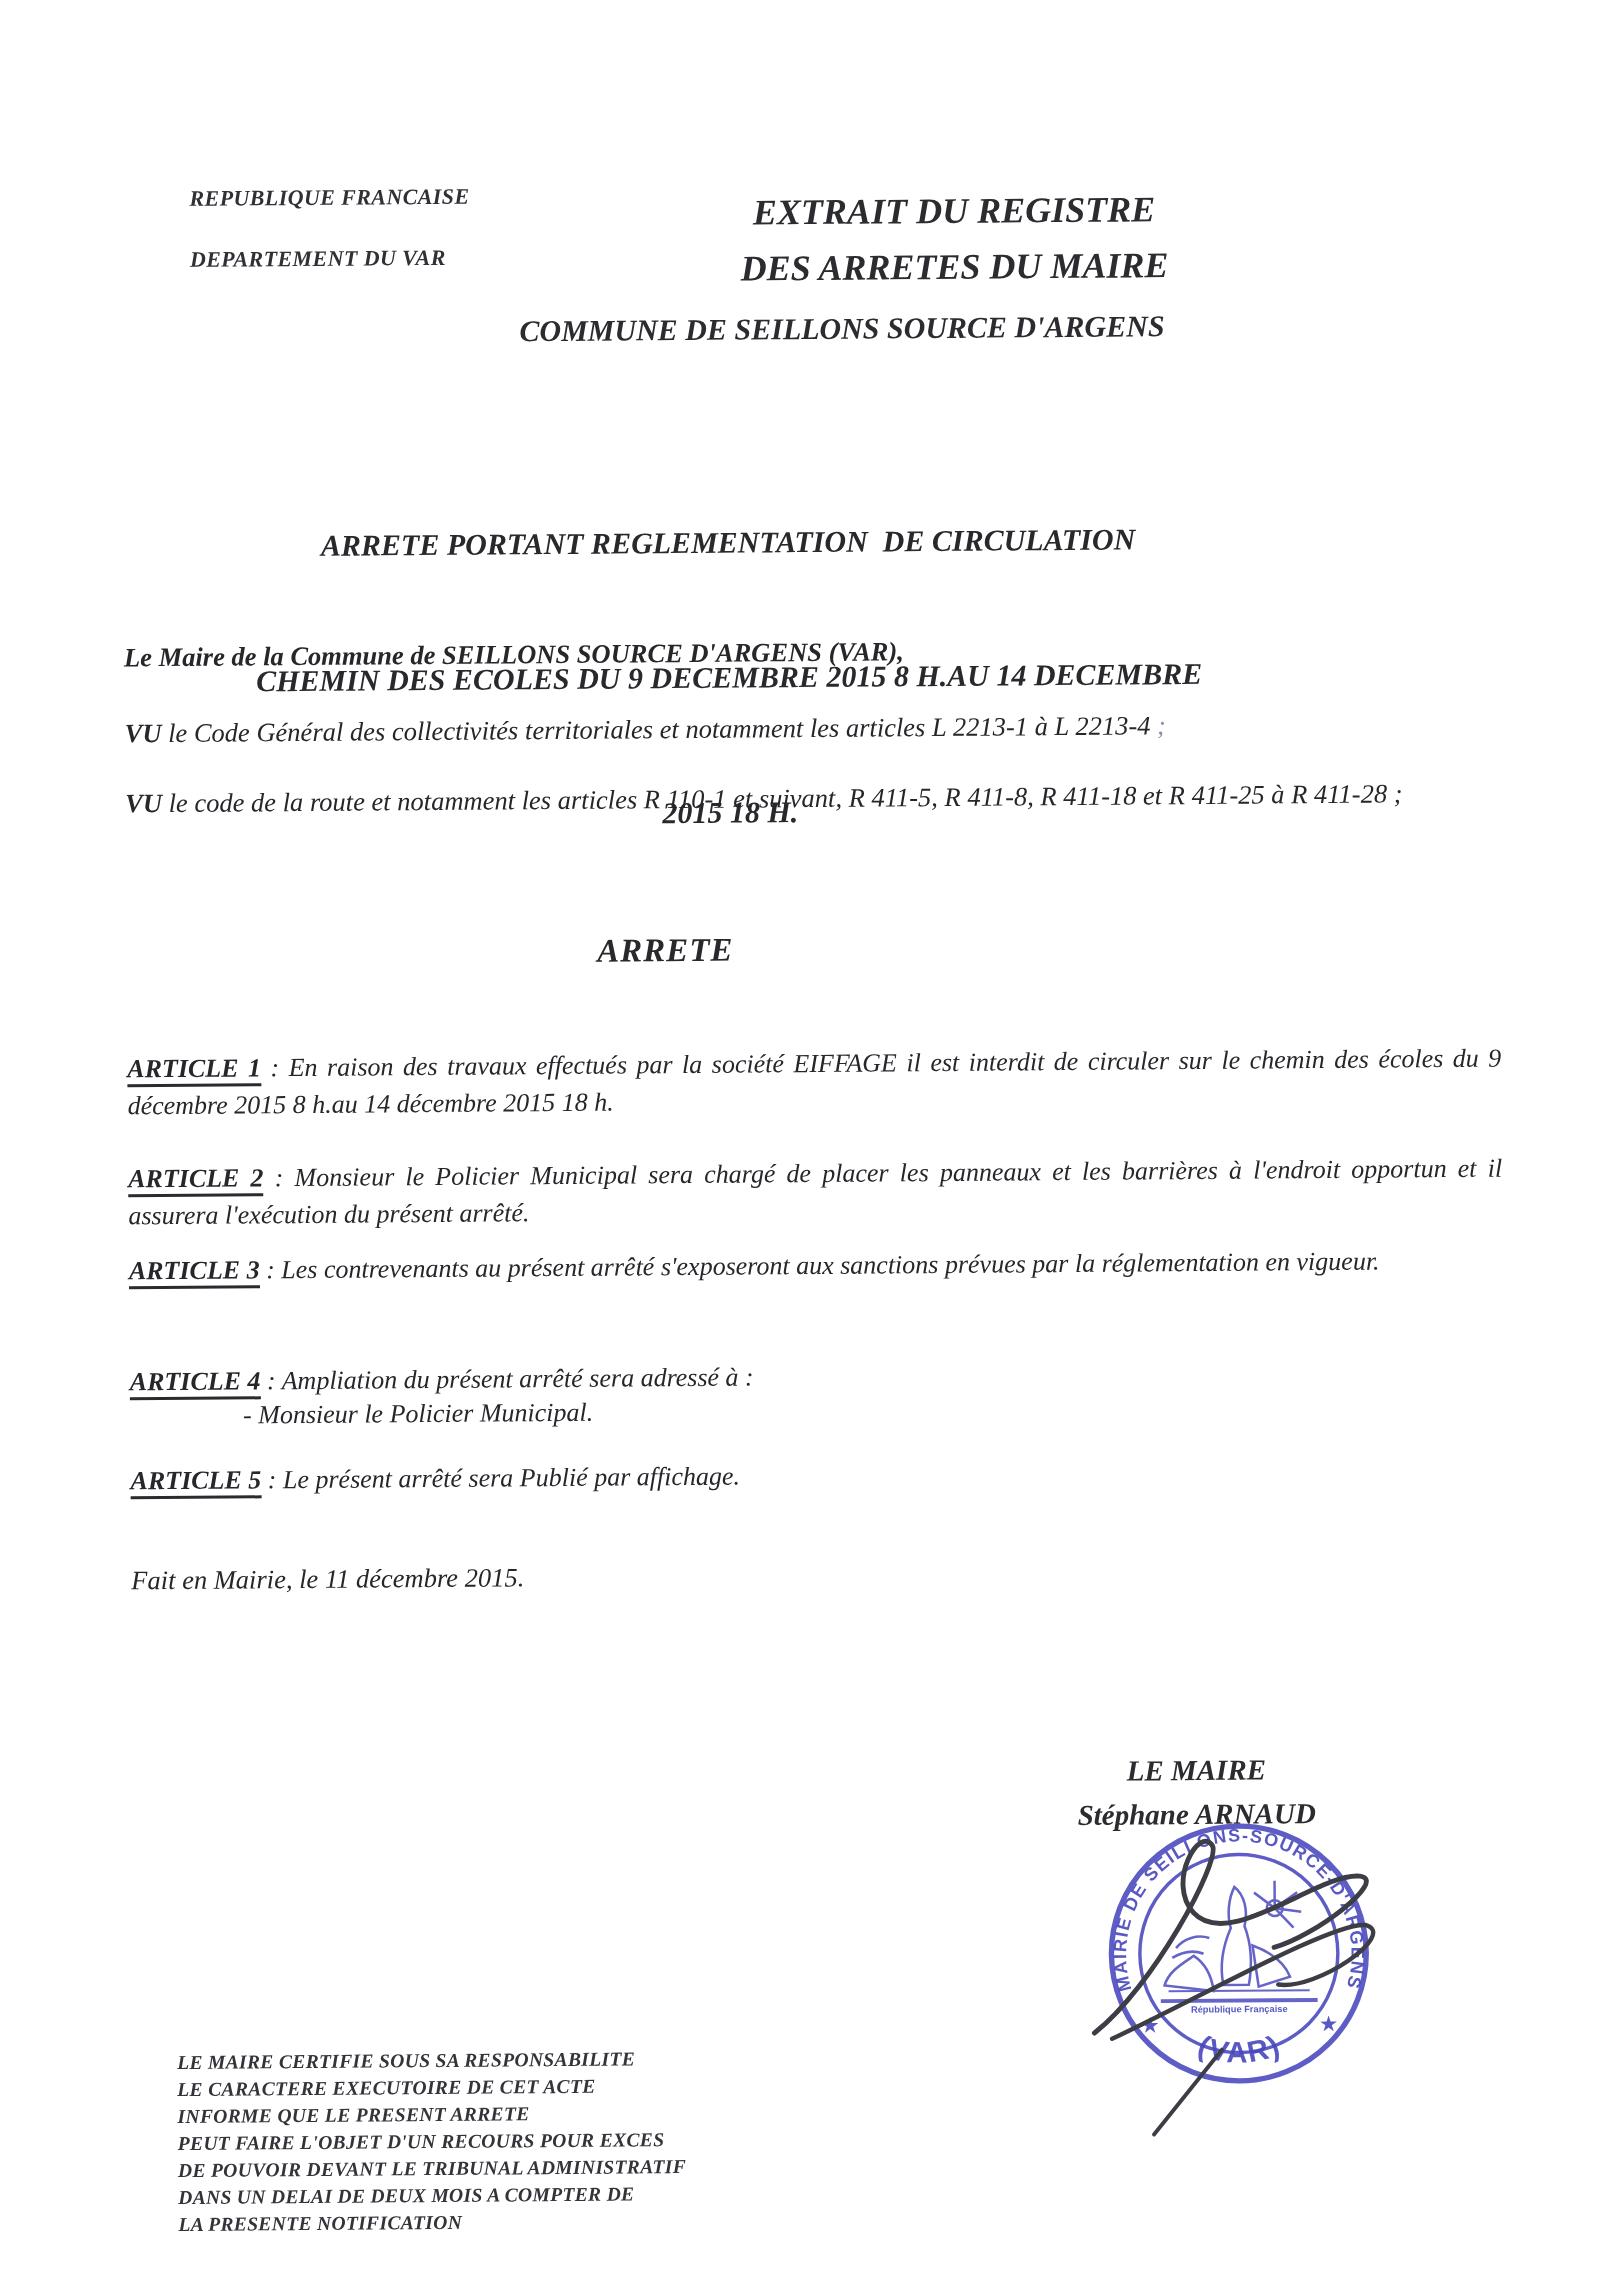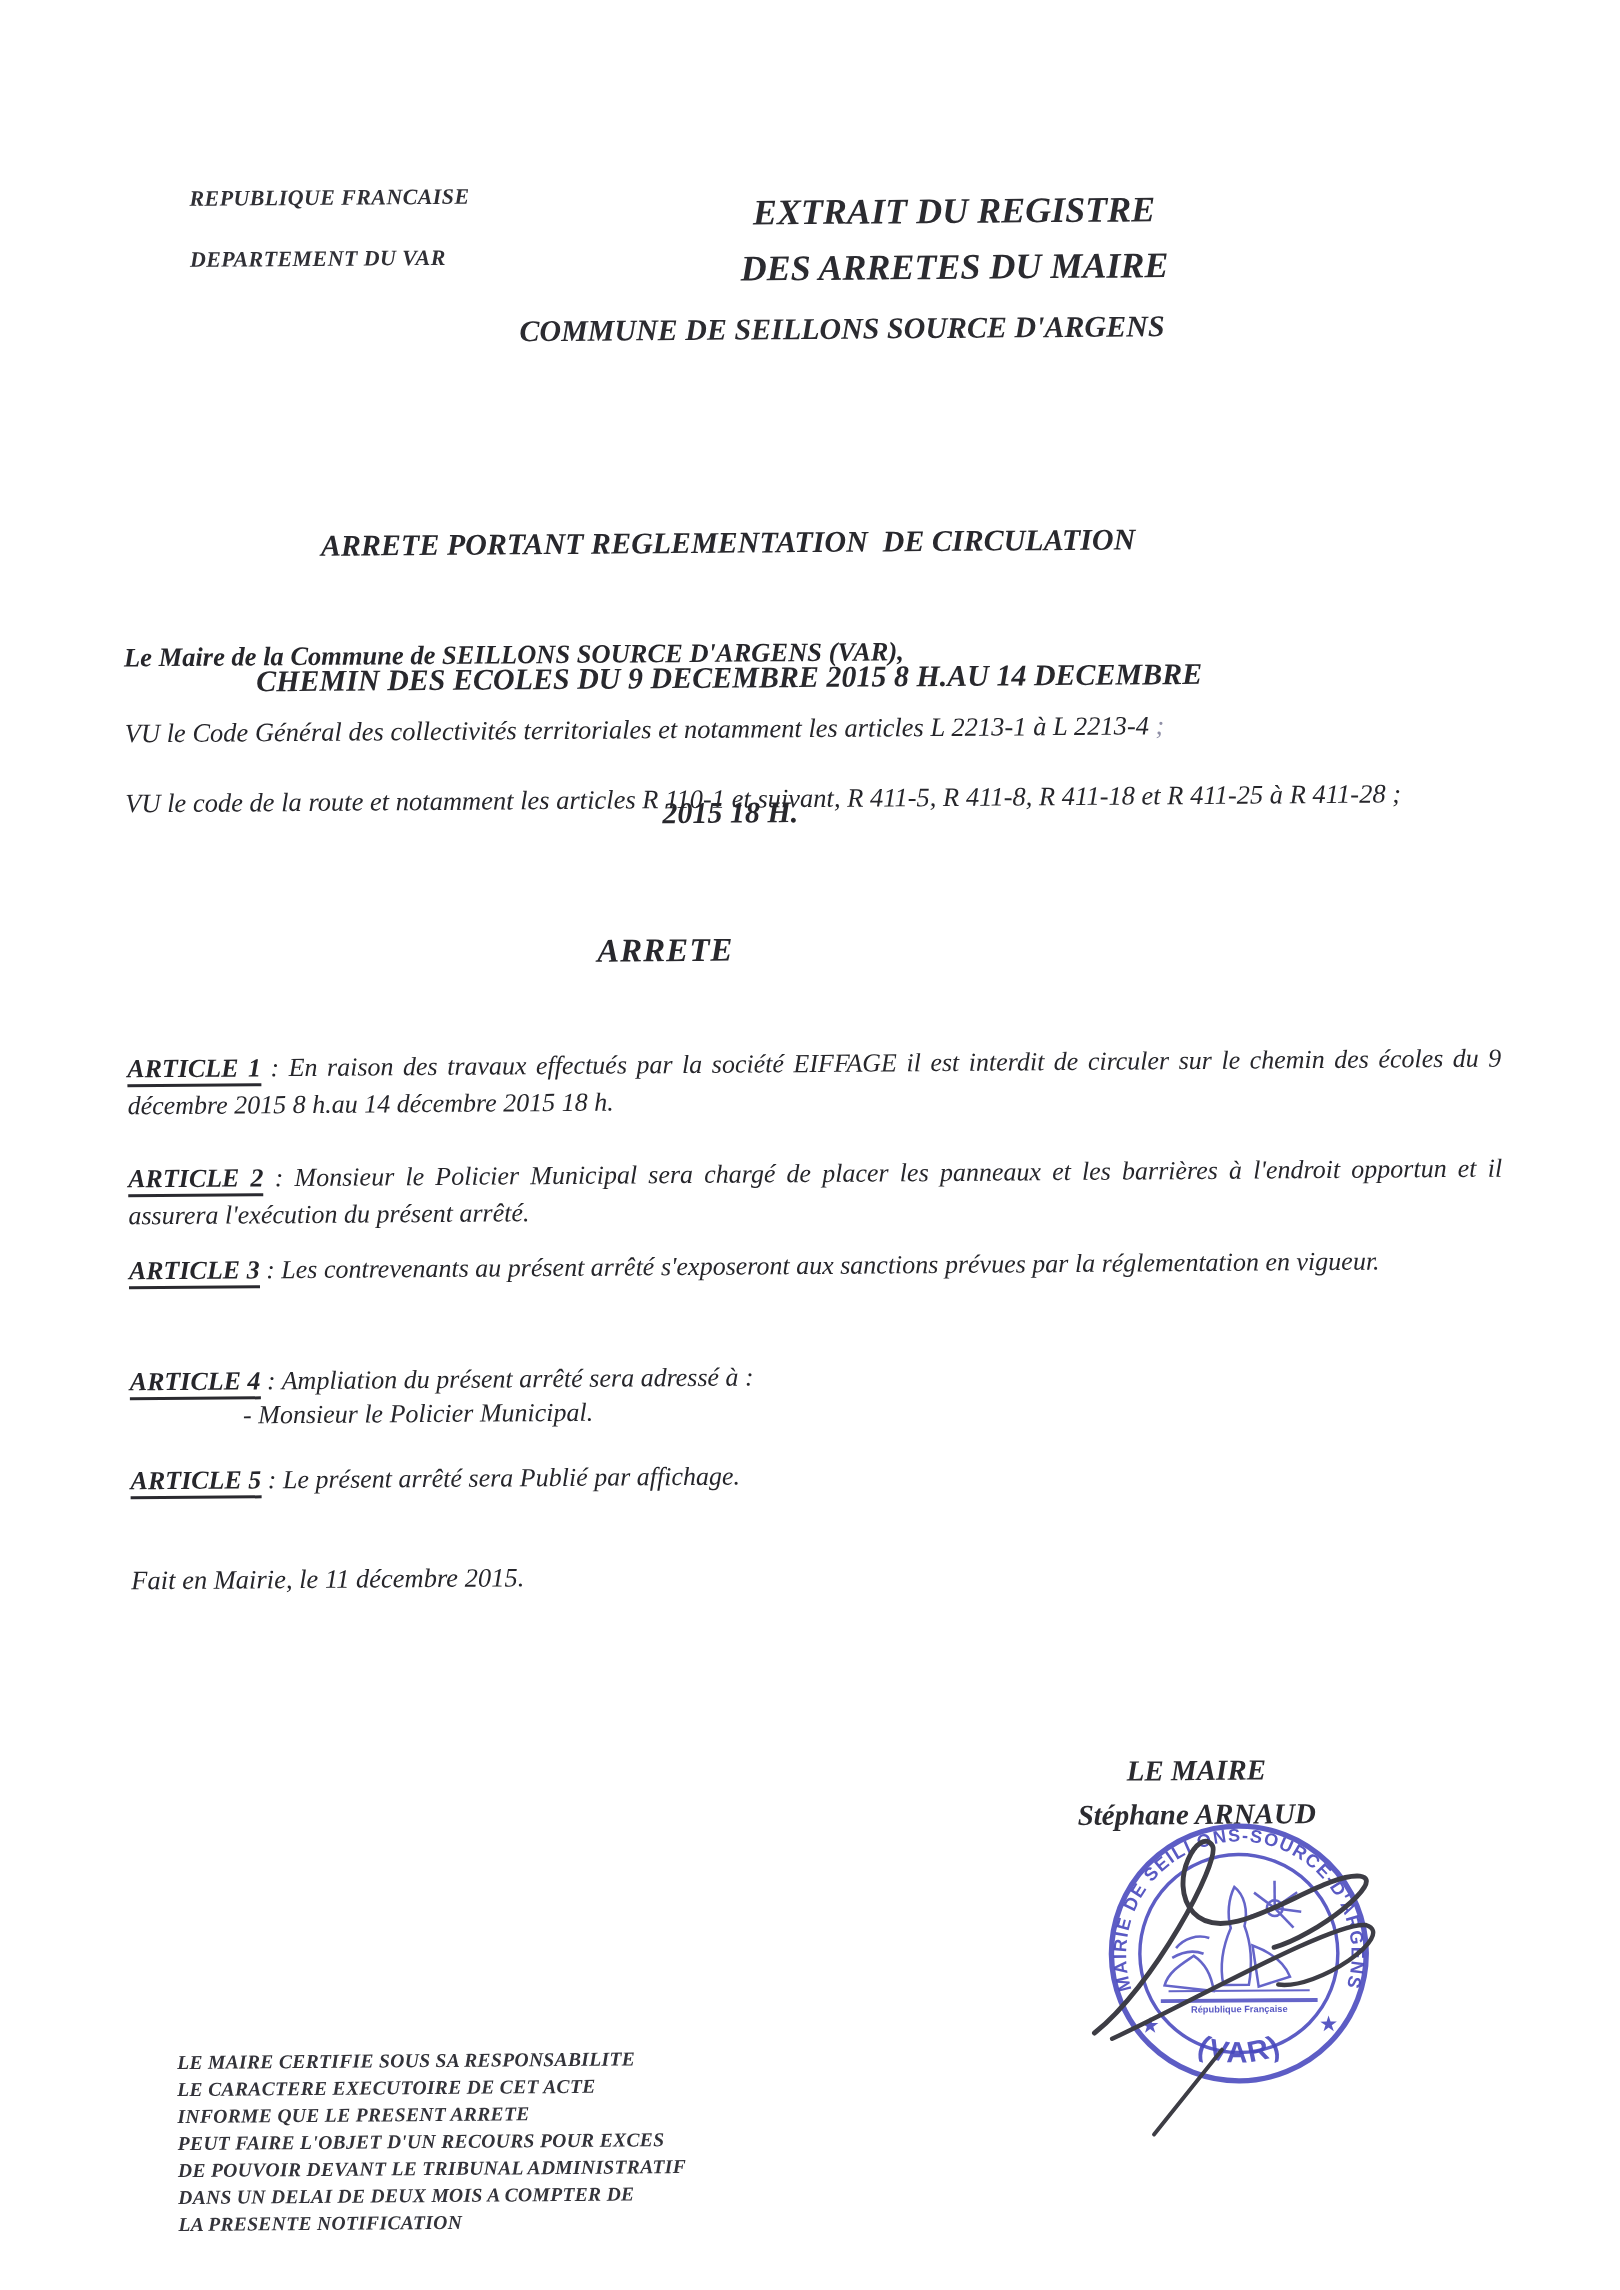--- a/index.html
+++ b/index.html
@@ -29,21 +29,21 @@
   .commune { left:284px; top:312px; width:1127px; text-align:center;
              font-size:30px; color:#2b2b30; }
 
   .doc-title { left:127px; top:429px; width:1210px; text-align:center;
                font-size:30px; line-height:45px; white-space:pre-wrap; color:#28282d; }
 
   .maire-line { left:127px; top:637px; font-size:26.5px; }
 
   .vu { left:127px; top:710px; width:1380px; font-size:26.5px; line-height:37px; }
   .vu2 { top:780px; }
-  .vu .pfx { font-weight:normal; }
+  .vu .pfx { font-weight:bold; }
   .faint { color:#8f8fa6; }
 
   .arrete-hd { left:127px; top:931px; width:1078px; text-align:center;
                font-size:33px; letter-spacing:1px; color:#28282d; }
 
   .article { left:127px; top:0; width:1374px; font-size:26px; line-height:37px;
              font-style:italic; text-align:justify; }
   .article .lbl { font-weight:bold; border-bottom:3.9px solid #2a2a30; padding-bottom:1px; }
   .a1 { top:1045px; }
   .a2 { top:1155px; }

